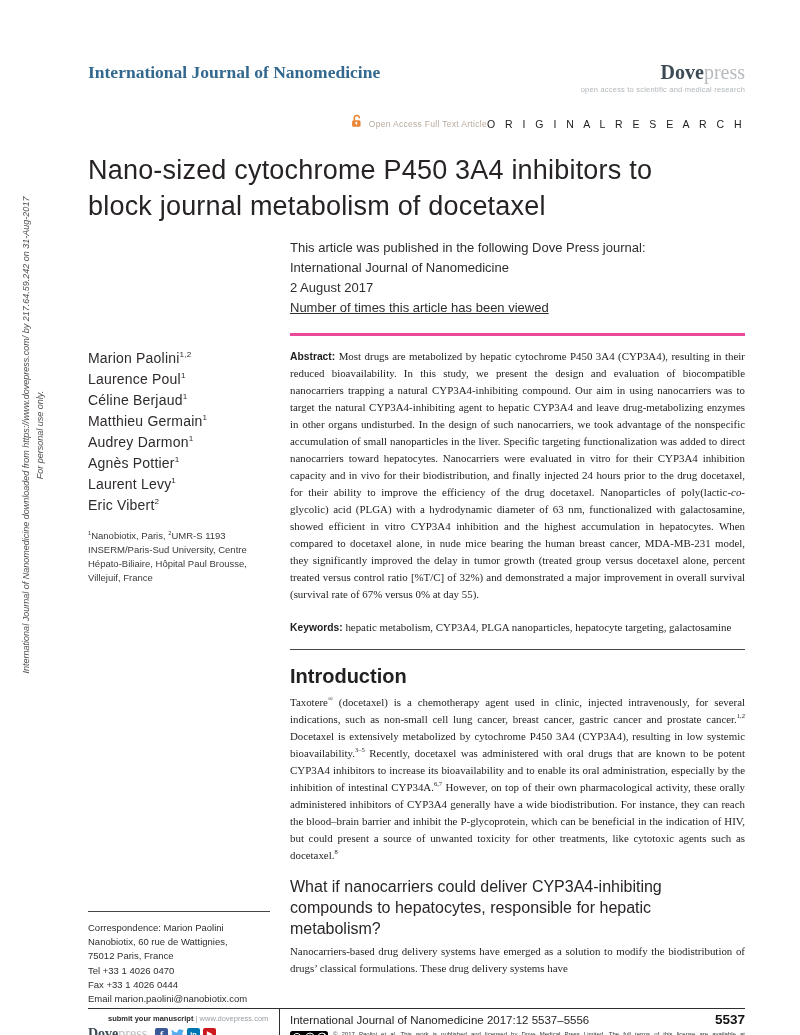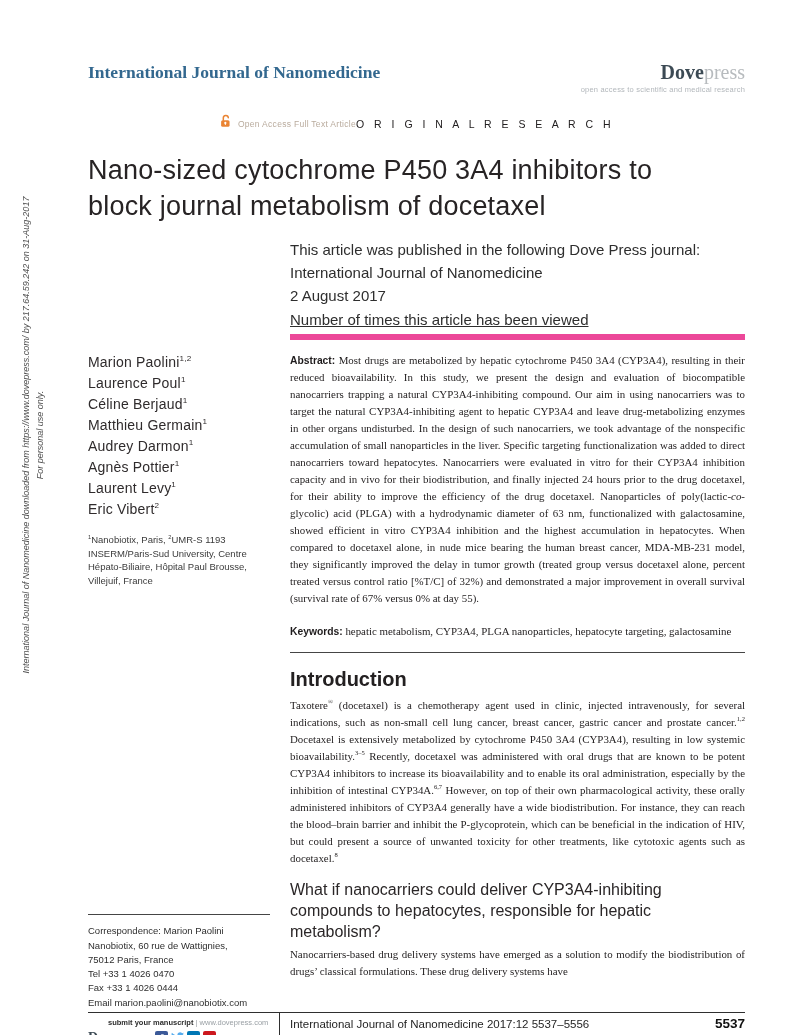--- a/index.html
+++ b/index.html
@@ -10,27 +10,27 @@
              transform-origin:0 0;text-align:center;font-style:italic;font-size:9px;
              line-height:1.5;color:#4f4f4f;}
   .page{position:absolute;left:88px;top:16px;width:657px;}
   
   .header-row{margin-top:46px;display:flex;justify-content:space-between;align-items:flex-start;}
   .journal-title{font-family:"Liberation Serif",serif;font-weight:bold;font-size:17.5px;color:#33688f;}
   .press-block{text-align:right;}
   .dovepress{font-family:"Liberation Serif",serif;font-size:20px;font-weight:bold;color:#3c4a54;line-height:1;}
   .dovepress .light{color:#b7bbbe;font-weight:normal;}
   .tagline{font-size:7.5px;color:#b2b7bb;margin-top:3px;letter-spacing:.2px;}
-  .oa-row{margin-top:20px;display:flex;justify-content:center;align-items:center;}
+  .oa-row{margin-top:20px;display:flex;justify-content:flex-end;align-items:center;}
   .oa-left{display:flex;align-items:center;gap:6px;}
   .oa-label{font-size:8.5px;color:#b9ab9d;letter-spacing:.3px;}
   .article-type{font-size:10.5px;letter-spacing:3.5px;color:#232021;}
   .title{margin-top:20px;font-size:27px;color:#272324;line-height:1.33;letter-spacing:.2px;}
-  .published{margin-left:202px;margin-top:13px;padding-bottom:3px;border-bottom:6px solid #ec4899;
-             font-size:15px;color:#2e2e2e;line-height:1.55;}
+  .published{margin-left:202px;margin-top:13px;padding-bottom:15px;border-bottom:3px solid #ec4899;
+             font-size:13px;color:#2e2e2e;line-height:1.55;}
   .views-link{text-decoration:underline;cursor:pointer;}
   
   .columns{display:flex;margin-top:12px;height:660px;position:relative;overflow:hidden;}
   .col-left{width:202px;flex:none;padding-right:12px;box-sizing:border-box;position:relative;}
   .col-right{flex:1;min-width:0;}
   .authors{font-size:14px;line-height:1.5;color:#2f2b2c;letter-spacing:.2px;}
   .authors sup{font-size:58%;}
   .affiliations{margin-top:13px;font-size:9.5px;line-height:1.45;color:#3b3b3b;width:172px;}
   .correspondence{position:absolute;bottom:2px;left:0;width:182px;border-top:1px solid #454545;
                   padding-top:9px;font-size:9.5px;line-height:1.5;color:#2e2e2e;}

